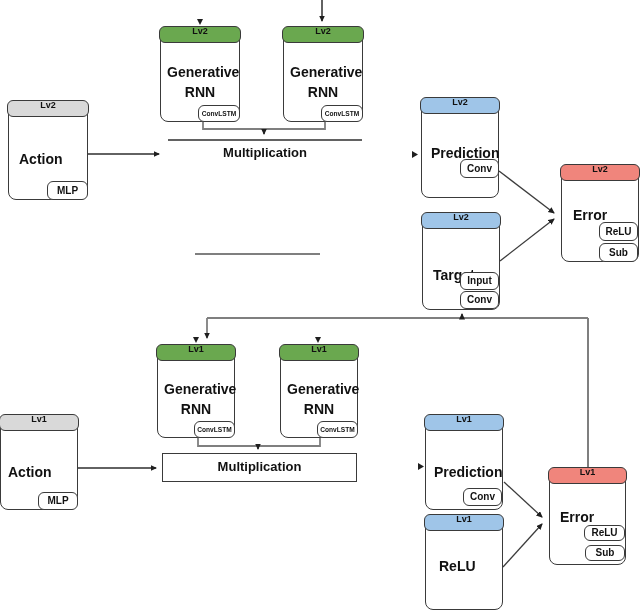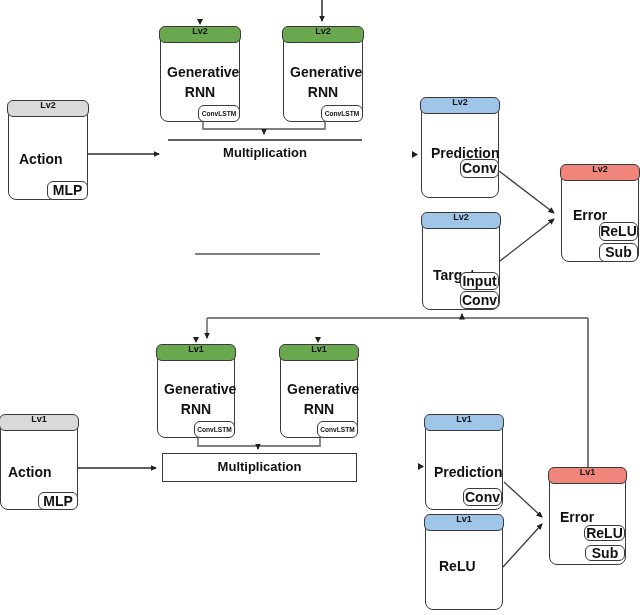--- a/index.html
+++ b/index.html
@@ -23,21 +23,21 @@
   .hdr.gray{background:#d9d9d9;}
   .title{
     position:absolute;font-weight:bold;font-size:14px;line-height:1.45;white-space:pre-line;
   }
   .title.center{left:0;right:0;text-align:center;}
   .chip{
     position:absolute;background:#ffffff;border:1.5px solid #3a3a3a;border-radius:6px;
     box-sizing:border-box;font-weight:bold;text-align:center;color:#111;
   }
   .chip.sm{font-size:6.6px;}
-  .chip.md{font-size:14px;}
+  .chip.md{font-size:10px;}
   .multbox{
     position:absolute;left:162px;top:453px;width:195px;height:29px;background:#fff;
     border:1.6px solid #3a3a3a;box-sizing:border-box;text-align:center;
     font-weight:bold;font-size:13px;line-height:26px;
   }
   .multlabel{
     position:absolute;left:168px;top:145px;width:194px;text-align:center;
     font-weight:bold;font-size:13px;
   }
 </style>

